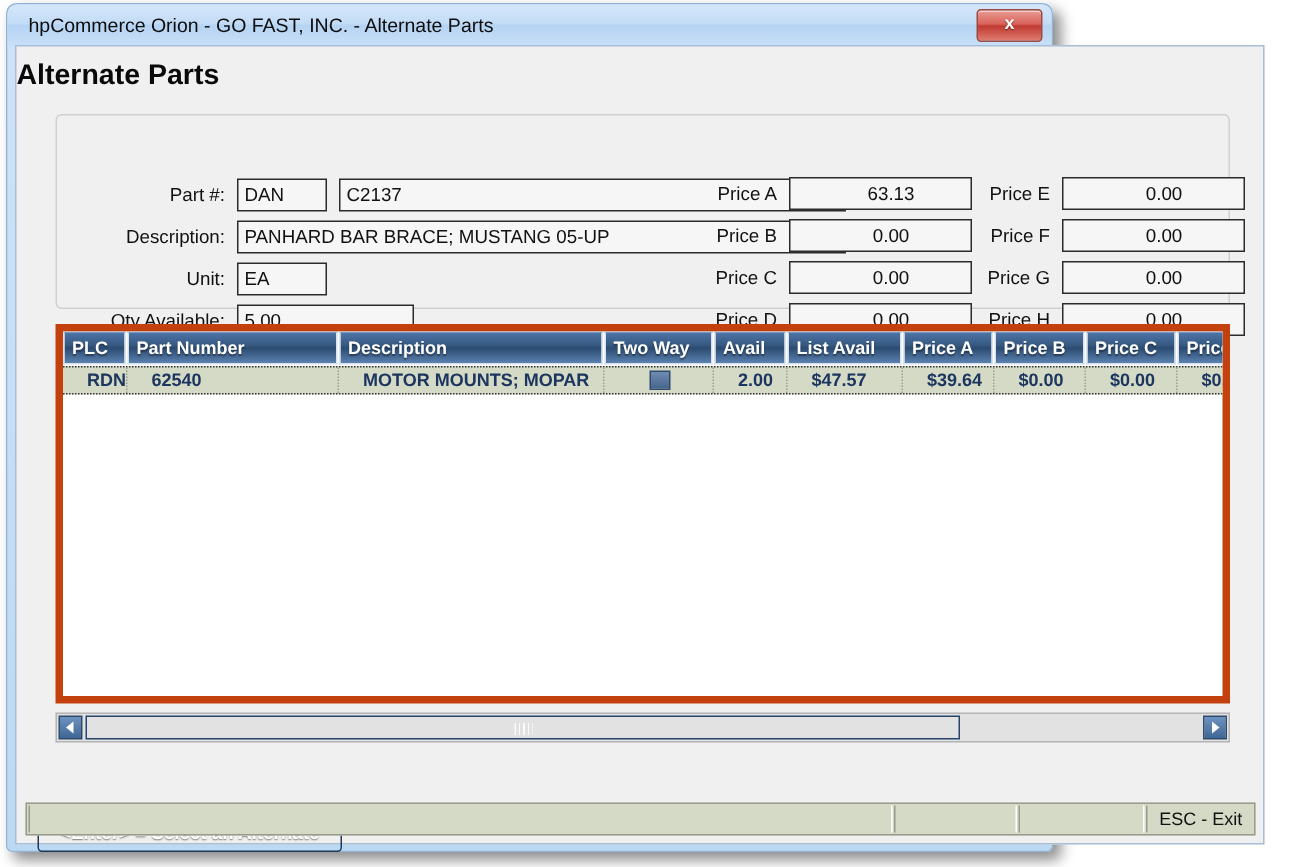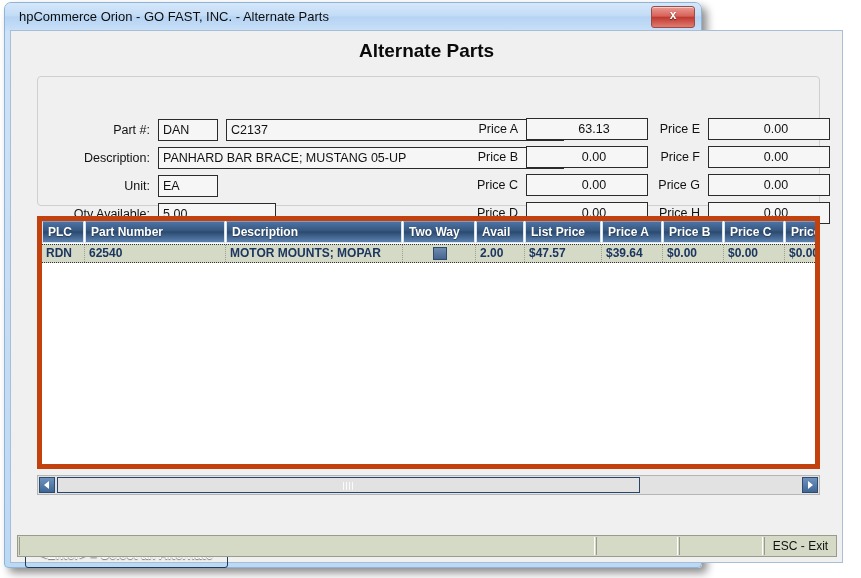--- a/index.html
+++ b/index.html
@@ -61,21 +61,21 @@
     left: 5px; top: 27px;
     width: 833px; height: 533px;
     background: #f0f0f0;
     border: 1px solid #a7bed6;
     box-sizing: border-box;
   }
 
   .page-title {
     position: absolute;
     left: 0; top: 9px; width: 100%;
-    text-align: center;
+    text-align: left;
     font-size: 19px; font-weight: bold;
     color: #0a0a0a;
   }
 
   
   .form-panel {
     position: absolute;
     left: 26px; top: 45px;
     width: 783px; height: 130px;
     border: 1px solid #cfcfcf;
@@ -144,21 +144,21 @@
     border-top: 1px dotted #333;
     border-bottom: 1px dotted #333;
     box-sizing: border-box;
   }
   .rcell {
     position: absolute;
     top: 0; height: 17px;
     font-size: 12px;
     font-weight: bold;
     color: #1c3660;
-    padding-left: 4px;
+    padding-left: 16px;
     line-height: 17px;
     border-right: 1px dotted #9aa08c;
     box-sizing: border-box;
     overflow: hidden;
     white-space: nowrap;
   }
   .checkbox-cell {
     position: absolute;
     width: 14px; height: 13px;
     top: 2px;
@@ -317,21 +317,21 @@
     </div>
 
     <div class="grid-panel">
 
       <div class="grid-header">
         <div class="hcell" style="left:0px;   width:42px;">PLC</div>
         <div class="hcell" style="left:43px;  width:140px;">Part Number</div>
         <div class="hcell" style="left:184px; width:176px;">Description</div>
         <div class="hcell" style="left:361px; width:72px;">Two Way</div>
         <div class="hcell" style="left:434px; width:48px;">Avail</div>
-        <div class="hcell" style="left:483px; width:76px;">List Price</div>
+        <div class="hcell" style="left:483px; width:76px;">List Avail</div>
         <div class="hcell" style="left:560px; width:60px;">Price A</div>
         <div class="hcell" style="left:621px; width:60px;">Price B</div>
         <div class="hcell" style="left:682px; width:60px;">Price C</div>
         <div class="hcell" style="left:743px; width:60px;">Price D</div>
 
       </div>
 
       <div class="grid-row">
         <div class="rcell" style="left:0px;   width:43px;">RDN</div>
         <div class="rcell" style="left:43px;  width:141px;">62540</div>

